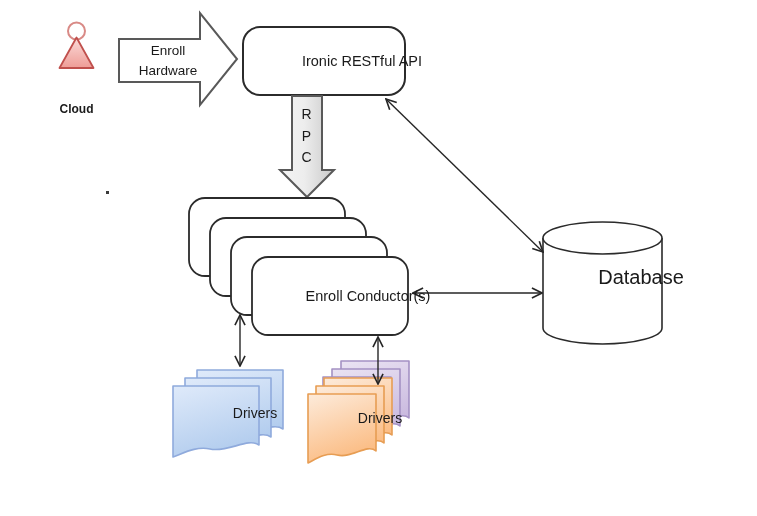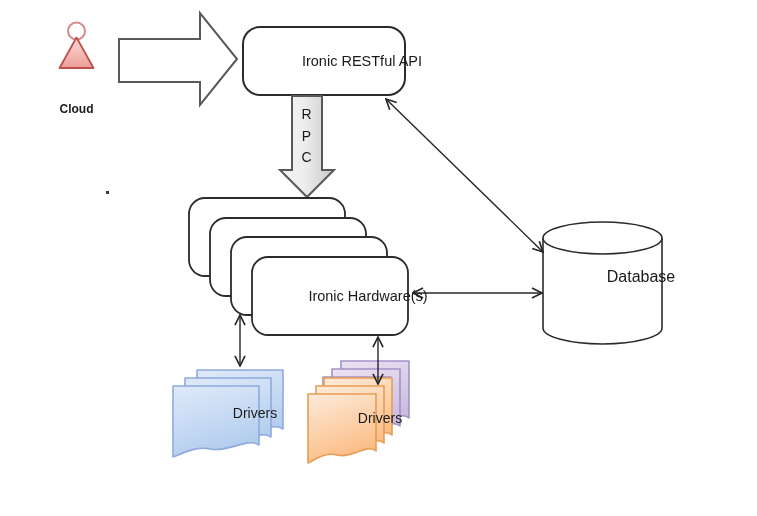--- a/index.html
+++ b/index.html
@@ -8,21 +8,21 @@
     font-family:"Liberation Sans", sans-serif;color:#1a1a1a;overflow:hidden;
   }
   .canvas svg{position:absolute;left:0;top:0;}
   .lbl{position:absolute;color:#1a1a1a;pointer-events:none;}
   .center{display:flex;align-items:center;justify-content:center;text-align:center;padding-left:38px;}
   .actor-label{left:16px;top:70px;width:121px;font-size:12px;font-weight:bold;line-height:15px;text-align:center;margin-top:32px;}
   .enroll-label{left:120px;top:41px;width:96px;font-size:13.5px;line-height:20px;text-align:center;}
   .api-label{left:243px;top:27px;width:162px;height:68px;font-size:14.5px;}
   .rpc-label{left:293px;top:104px;width:27px;font-size:14px;line-height:21.5px;text-align:center;}
   .conductor-label{left:252px;top:257px;width:156px;height:78px;font-size:14.5px;}
-  .database-label{left:543px;top:263px;width:120px;height:28px;font-size:16px;}
+  .database-label{left:543px;top:263px;width:120px;height:28px;font-size:20px;}
   .drivers-blue-label{left:173px;top:386px;width:88px;height:54px;font-size:14px;}
   .drivers-orange-label{left:307px;top:393px;width:70px;height:50px;font-size:14px;}
   .stray-dot{position:absolute;left:106px;top:191px;width:3px;height:3px;background:#3a3a3a;}
 </style>
 </head>
 <body>
 
 <div class="canvas">
 
   <svg width="757" height="516" viewBox="0 0 757 516">
@@ -102,30 +102,34 @@
       <line x1="413" y1="293" x2="542" y2="293" marker-start="url(#headS)" marker-end="url(#headE)"></line>
       <line x1="240" y1="315" x2="240" y2="366" marker-start="url(#headS)" marker-end="url(#headE)"></line>
       <line x1="378" y1="337" x2="378" y2="384" marker-start="url(#headS)" marker-end="url(#headE)"></line>
     </g>
   </svg>
 
   <div class="lbl actor-label">
     <div>Cloud</div>
   </div>
 
+  <div class="lbl enroll-label">
+    <div>Enroll</div>
+    <div>Hardware</div>
+  </div>
 
   <div class="lbl center api-label">Ironic RESTful API</div>
 
   <div class="lbl rpc-label">
     <div>R</div>
     <div>P</div>
     <div>C</div>
   </div>
 
-  <div class="lbl center conductor-label">Ironic Hardware(s)</div>
+  <div class="lbl center conductor-label">Enroll Conductor(s)</div>
 
   <div class="lbl center database-label">Database</div>
 
   <div class="lbl center drivers-blue-label">Drivers</div>
 
   <div class="lbl center drivers-orange-label">Drivers</div>
 
   <div class="stray-dot"></div>
 </div>
 

